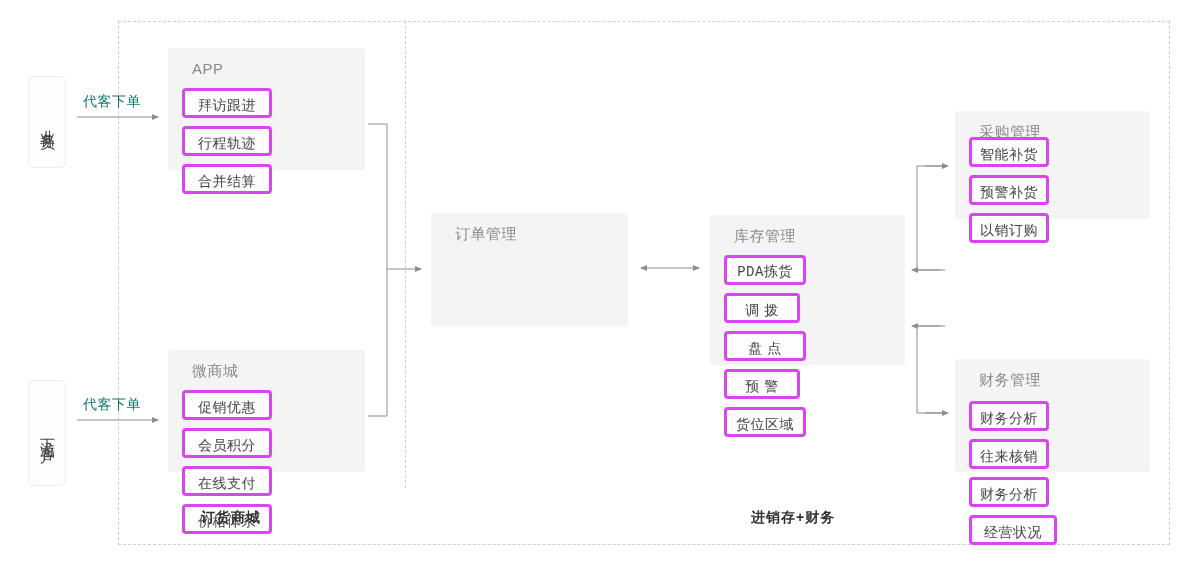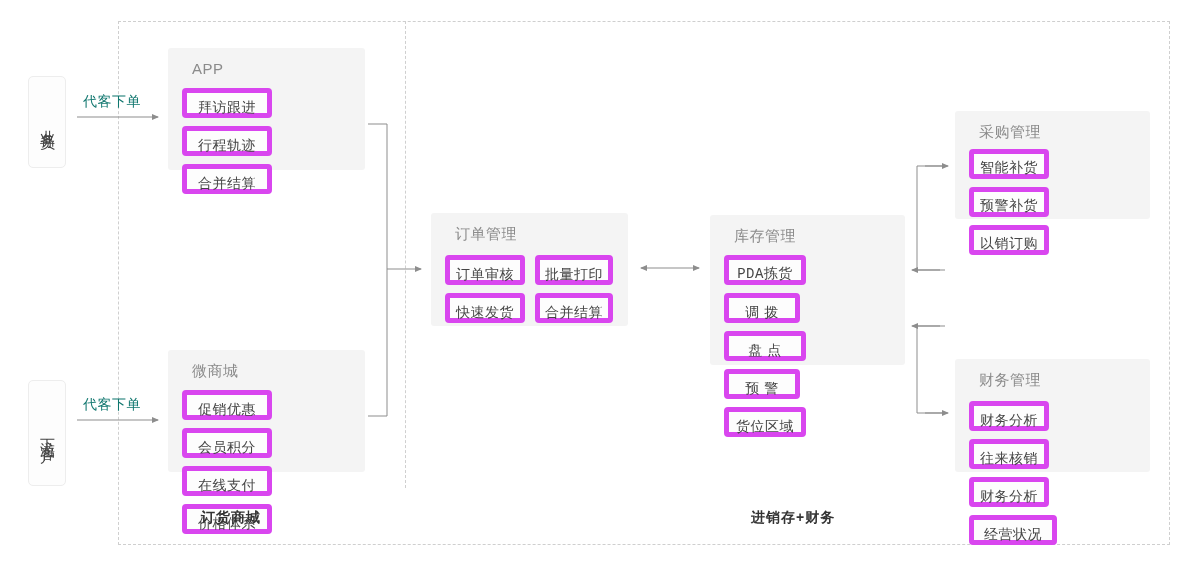--- a/index.html
+++ b/index.html
@@ -64,21 +64,21 @@
   }
   .chips{
     position:absolute;
     left:14px; right:14px; top:40px;
     display:flex;
     flex-wrap:wrap;
     gap:8px 10px;
   }
   .chip{
     background:#fdfdfd;
-    border:5px solid #d946ef;
+    border:3px solid #d946ef;
     border-radius:4px;
     font-size:14px;
     color:#454545;
     height:30px;
     line-height:28px;
     text-align:center;
     box-sizing:border-box;
     white-space:nowrap;
     letter-spacing:.5px;
   }
@@ -139,42 +139,36 @@
     <div class="chips">
       <div class="chip w90">促销优惠</div>
       <div class="chip w90">会员积分</div>
       <div class="chip w90">在线支付</div>
       <div class="chip w90">价格体系</div>
     </div>
   </div>
 
   <div class="panel" style="left:431px;top:213px;width:197px;height:113px;">
     <div class="panel-title">订单管理</div>
-    <div class="chips" style="top:42px;">
-      <div class="chip w80" style="width:80px;">订单审核</div>
-      <div class="chip" style="width:78px;">批量打印</div>
-      <div class="chip" style="width:80px;">快速发货</div>
-      <div class="chip" style="width:78px;">合并结算</div>
-    </div>
   </div>
 
   <div class="panel" style="left:710px;top:215px;width:195px;height:150px;">
     <div class="panel-title">库存管理</div>
     <div class="chips" style="top:40px;">
       <div class="chip" style="width:82px;font-family:Liberation Mono, monospace;">PDA拣货</div>
       <div class="chip" style="width:76px;">调 拨</div>
       <div class="chip" style="width:82px;">盘 点</div>
       <div class="chip" style="width:76px;">预 警</div>
       <div class="chip" style="width:82px;">货位区域</div>
     </div>
   </div>
 
   <div class="panel" style="left:955px;top:111px;width:195px;height:108px;">
     <div class="panel-title">采购管理</div>
-    <div class="chips" style="top:38px;font-family:Liberation Mono, monospace;">
+    <div class="chips" style="top:26px;">
       <div class="chip" style="width:80px;">智能补货</div>
       <div class="chip" style="width:80px;">预警补货</div>
       <div class="chip" style="width:80px;">以销订购</div>
     </div>
   </div>
 
   <div class="panel" style="left:955px;top:359px;width:195px;height:113px;">
     <div class="panel-title">财务管理</div>
     <div class="chips" style="top:42px;">
       <div class="chip" style="width:80px;">财务分析</div>

